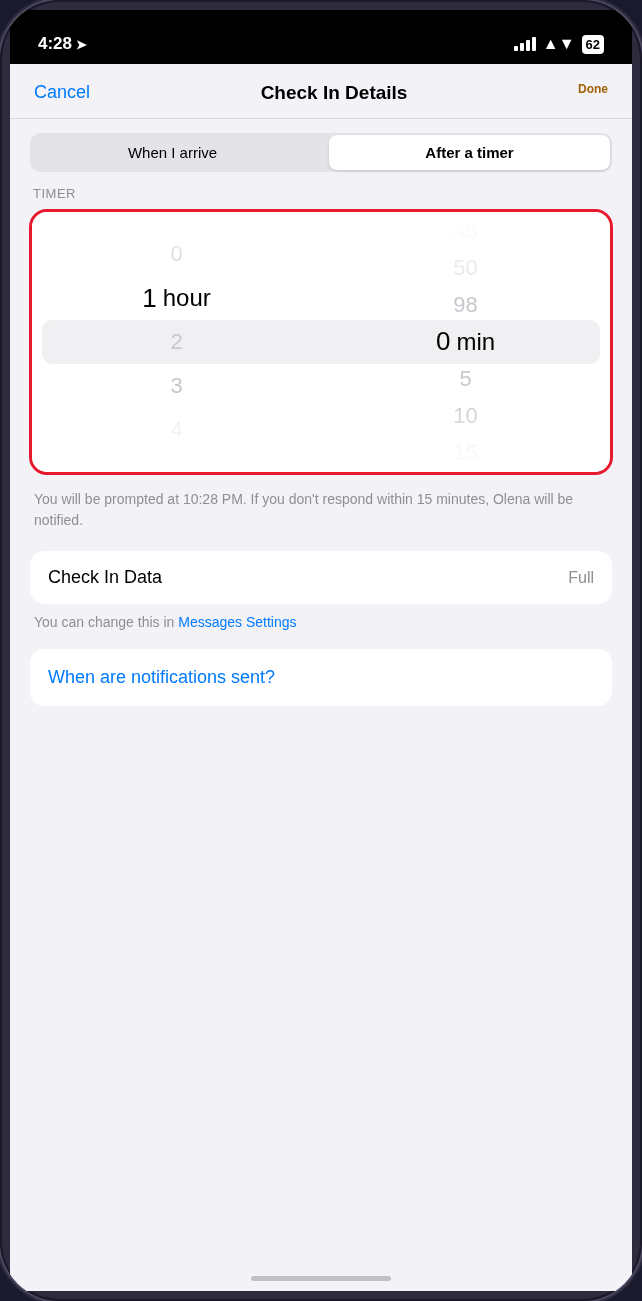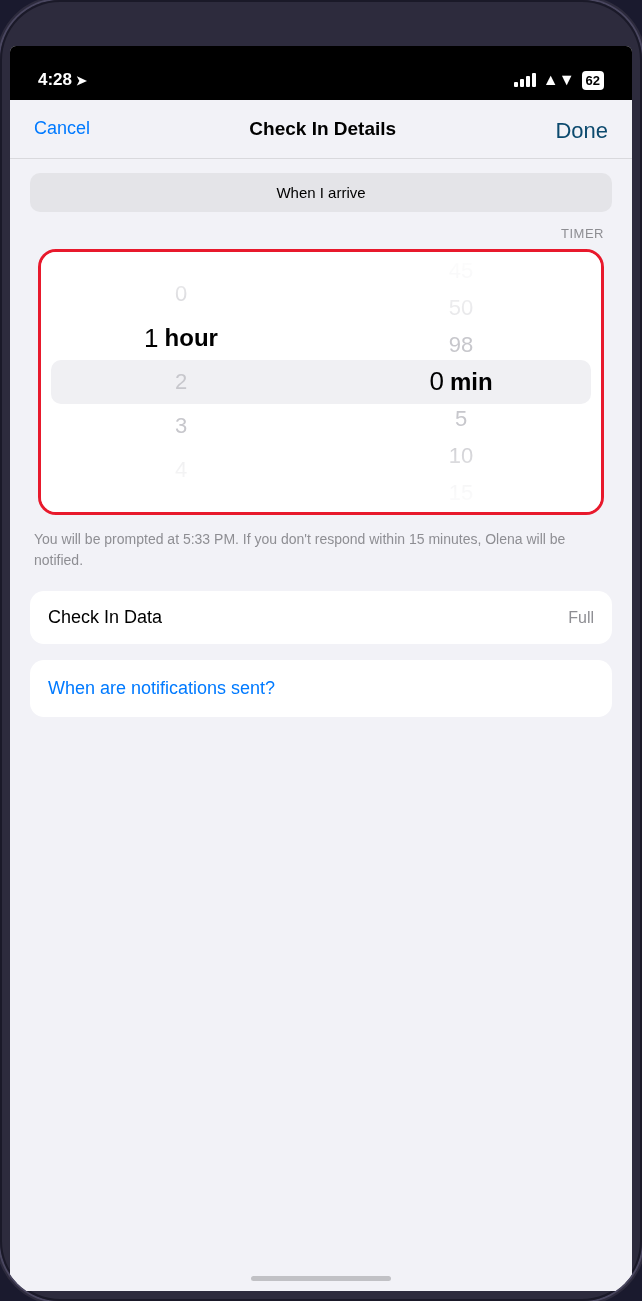--- a/index.html
+++ b/index.html
@@ -35,23 +35,22 @@
       border-radius: 3px 0 0 3px;
     }
 
     .phone-screen {
       position: absolute;
       top: 10px;
       left: 10px;
       right: 10px;
       bottom: 10px;
       background: #f2f2f7;
-      border-radius: 6px;
+      border-radius: 16px;
       overflow: hidden;
-      margin-top: 36px;
     }
 
     
     .status-bar {
       background: #000;
       height: 54px;
       display: flex;
       align-items: center;
       justify-content: space-between;
       padding: 14px 28px 0;
@@ -136,23 +135,23 @@
       font-weight: 400;
     }
 
     .nav-title {
       font-size: 19px;
       font-weight: 700;
       color: #000;
     }
 
     .nav-done {
-      color: #0c4a6e;
-      font-size: 22px;
-      font-weight: 400;
+      color: #a16207;
+      font-size: 12px;
+      font-weight: 700;
     }
 
     
     .segmented-wrapper {
       padding: 14px 20px;
     }
 
     .segmented-control {
       background: #e4e4e8;
       border-radius: 10px;
@@ -172,22 +171,21 @@
     }
 
     .segment.active {
       background: #fff;
       font-weight: 600;
       box-shadow: 0 1px 3px rgba(0,0,0,0.15);
     }
 
     
     .timer-section {
-      padding: 0 28px;
-      text-align: right;
+      padding: 0 19px;
     }
 
     .timer-label {
       font-size: 13px;
       color: #8e8e93;
       font-weight: 500;
       letter-spacing: 0.5px;
       margin-bottom: 8px;
       padding-left: 4px;
     }
@@ -243,21 +241,21 @@
     }
 
     .picker-item.selected {
       color: #000;
       font-size: 26px;
       font-weight: 500;
     }
 
     .picker-item .unit {
       font-size: 20px;
-      font-weight: 700;
+      font-weight: 400;
     }
 
     .picker-item.selected .unit {
       font-size: 24px;
     }
 
     
     .picker-fade-top {
       position: absolute;
       top: 0;
@@ -389,20 +387,21 @@
 
       <div class="nav-bar">
         <span class="nav-cancel">Cancel</span>
         <span class="nav-title">Check In Details</span>
         <span class="nav-done">Done</span>
       </div>
 
       <div class="segmented-wrapper">
         <div class="segmented-control">
           <div class="segment">When I arrive</div>
+          <div class="segment active">After a timer</div>
         </div>
       </div>
 
       <div class="timer-section">
         <div class="timer-label">TIMER</div>
 
         <div class="picker-container">
           <div class="picker-fade-top"></div>
           <div class="picker-highlight"></div>
 
@@ -450,29 +449,32 @@
               <div class="picker-item" style="opacity:0.4;">
                   <span>15</span>
                 </div>
             </div>
           </div>
 
           <div class="picker-fade-bottom"></div>
         </div>
       </div>
 
-      <div class="prompt-text">You will be prompted at 5:33 PM. If you don't respond within 15 minutes, Olena will be notified.</div>
+      <div class="prompt-text">You will be prompted at 10:28 PM. If you don't respond within 15 minutes, Olena will be notified.</div>
 
       <div class="card">
         <div class="card-row">
           <span class="card-row-label">Check In Data</span>
           <span class="card-row-value">Full</span>
         </div>
       </div>
 
+      <div class="settings-hint">
+        <span>You can change this in </span><span class="settings-link">Messages Settings</span>
+      </div>
 
       <div class="notifications-card">
         <div class="notifications-card-btn">
           <span class="notifications-btn-text">When are notifications sent?</span>
         </div>
       </div>
 
     </div>
 
     <div class="home-indicator"></div>

